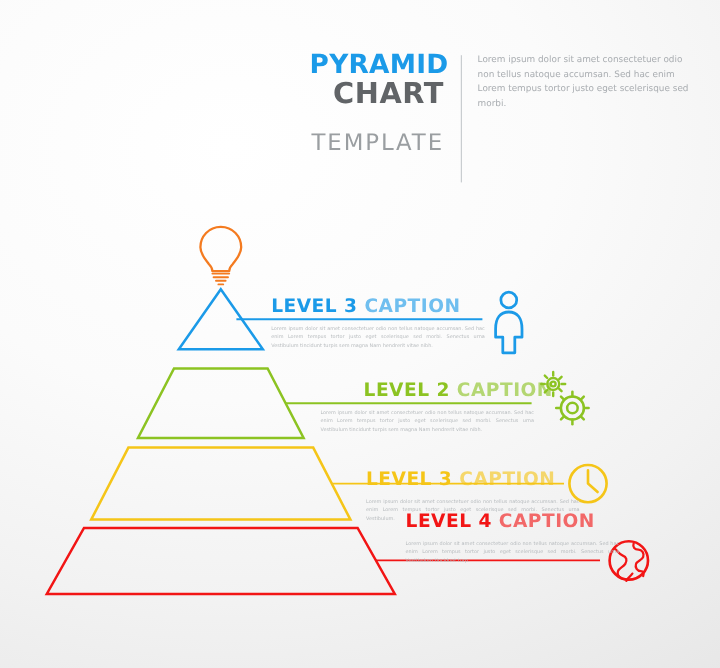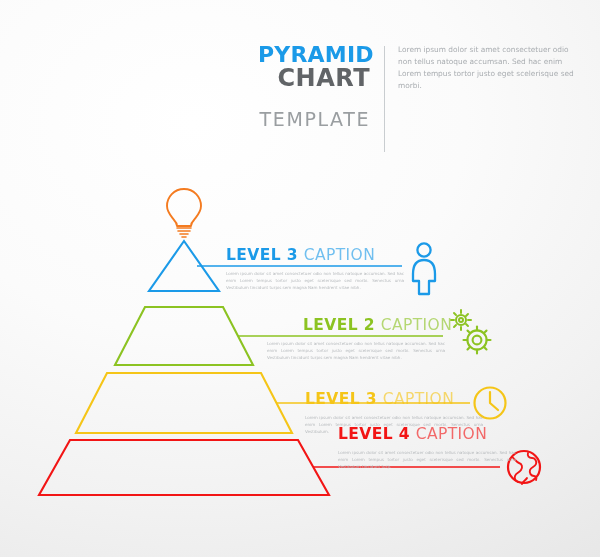--- a/index.html
+++ b/index.html
@@ -88,21 +88,21 @@
     white-space: nowrap;
     font-size: 15.5px;
     font-weight: bold;
     letter-spacing: 0.4px;
     line-height: 1;
   }
   .cap-title .lv {
     font-weight: bold;
   }
   .cap-title .cp {
-    font-weight: normal;
+    font-weight: bold;
     opacity: 0.62;
   }
   .cap-body {
     margin-top: 6px;
     width: 178px;
     font-size: 4.1px;
     line-height: 1.75;
     color: #b7bbbe;
     text-align: justify;
   }

